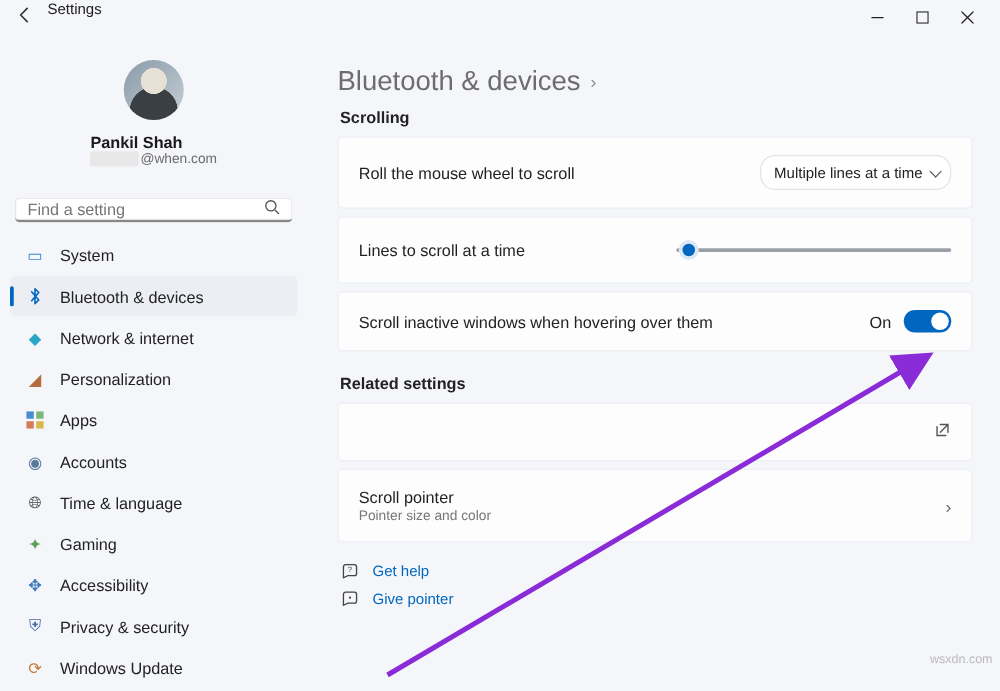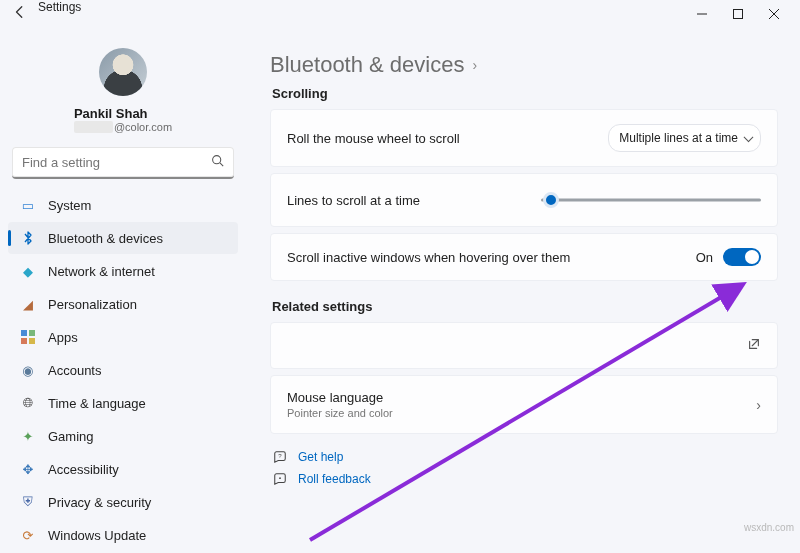--- a/index.html
+++ b/index.html
@@ -10,21 +10,21 @@
 .titlebar .spacer { flex:1; }
 .winbtn { width: 36px; height: 28px; display:flex; align-items:center; justify-content:center; cursor:pointer; }
 .app { display:flex; height: calc(553px - 34px); }
 .sidebar { width: 246px; padding: 8px 8px 0 8px; }
 .profile { display:flex; align-items:center; gap:10px; padding: 6px 8px 14px 8px; flex-direction: column; }
 .avatar { width:48px; height:48px; border-radius:50%; background: linear-gradient(135deg,#8a9aa8,#c6cfd6); position:relative; overflow:hidden; }
 .avatar::after{content:"";position:absolute;inset:0;background:radial-gradient(circle at 50% 35%, #e7e1d5 0 26%, transparent 27%), radial-gradient(circle at 50% 85%, #3a3f43 0 40%, transparent 41%);}
 .profile .name { font-size: 13px; font-weight:600; color:#1a1a1a;}
 .profile .email { font-size: 11px; color:#6b6b6b;}
 .profile .email .mask{ background:#e8e8e8; color:#e8e8e8; border-radius:2px; padding:0 14px; margin-right:1px;}
-.searchbox { margin: 0 4px 10px 4px; background:#fff; border-radius:4px; height:32px; display:flex; align-items:center; padding:0 10px; border-bottom:2px solid #888; box-shadow: inset 0 0 0 1px #e5e5e5;}
+.searchbox { margin: 11px 4px 10px 4px; background:#fff; border-radius:4px; height:20px; display:flex; align-items:center; padding:0 10px; border-bottom:2px solid #888; box-shadow: inset 0 0 0 1px #e5e5e5;}
 .searchbox input { flex:1; border:none; outline:none; font-size:13px; background:transparent; color:#333; }
 .searchbox .sicon { color:#555; font-size:12px; }
 .nav { margin-top:6px; }
 .nav-item { display:flex; align-items:center; gap:12px; padding:8px 12px; border-radius:4px; font-size:13px; color:#222; cursor:pointer; margin:1px 0;}
 .nav-item .nicon { width:16px; height:16px; display:flex; align-items:center; justify-content:center; font-size:13px;}
 .nav-item.selected { background:#eceef3; position:relative;}
 .nav-item.selected::before { content:""; position:absolute; left:0; top:8px; bottom:8px; width:3px; background:#0067c0; border-radius:2px;}
 .content { flex:1; padding: 18px 22px 0 24px; overflow:hidden; }
 .breadcrumb { display:flex; align-items:center; gap:8px; margin-bottom:8px; }
 .breadcrumb .bc-parent { font-size:22px; color:#6d6d6d; }
@@ -78,21 +78,21 @@
       </svg>
     </div>
 </div>
 
 <div class="app">
   <div class="sidebar">
     <div class="profile">
       <div class="avatar"></div>
       <div>
         <div class="name">Pankil Shah</div>
-        <div class="email"><span class="mask">xx</span><span>@color.com</span></div>
+        <div class="email"><span class="mask">xx</span><span>@when.com</span></div>
       </div>
     </div>
     <div class="searchbox">
       <input placeholder="Find a setting" style="">
       <span class="sicon">
         <svg width="13" height="13" viewBox="0 0 16 16">
             <circle cx="7" cy="7" r="5" stroke="#555" stroke-width="1.3" fill="none"></circle>
             <line x1="11" y1="11" x2="15" y2="15" stroke="#555" stroke-width="1.3"></line>
           </svg>
       </span>
@@ -197,21 +197,21 @@
     <div class="card">
       <div class="right">
           <span class="ext"><svg width="14" height="14" viewBox="0 0 16 16">
               <path d="M6 3h7v7M13 3 6 10M11 13H3V5" stroke="#555" stroke-width="1.3" fill="none" stroke-linecap="round"></path>
             </svg></span>
         </div>
     </div>
 
     <div class="card">
       <div>
-        <div class="clabel">Mouse language</div>
+        <div class="clabel">Scroll pointer</div>
         <div class="csub">Pointer size and color</div>
       </div>
       <div class="right">
           <span class="chev">›</span>
         </div>
     </div>
 
     <div class="links">
       <div class="link-row">
         <span class="licon">
@@ -222,21 +222,21 @@
           </span>
         <span>Get help</span>
       </div>
       <div class="link-row">
         <span class="licon">
             <svg width="14" height="14" viewBox="0 0 16 16">
               <path d="M2 12V4a2 2 0 0 1 2-2h8a2 2 0 0 1 2 2v6a2 2 0 0 1-2 2H6l-4 2z" stroke="#444" stroke-width="1.2" fill="none"></path>
               <circle cx="8" cy="7" r="1" fill="#444"></circle>
             </svg>
           </span>
-        <span>Roll feedback</span>
+        <span>Give pointer</span>
       </div>
     </div>
   </div>
 </div>
 
 <svg class="arrow" style="left:280px;top:270px;" width="480" height="280">
   <defs>
       <marker id="ah" markerWidth="8" markerHeight="8" refX="6" refY="4" orient="auto">
         <path d="M0 0 8 4 0 8z" fill="#8a2bd8"></path>
       </marker>

